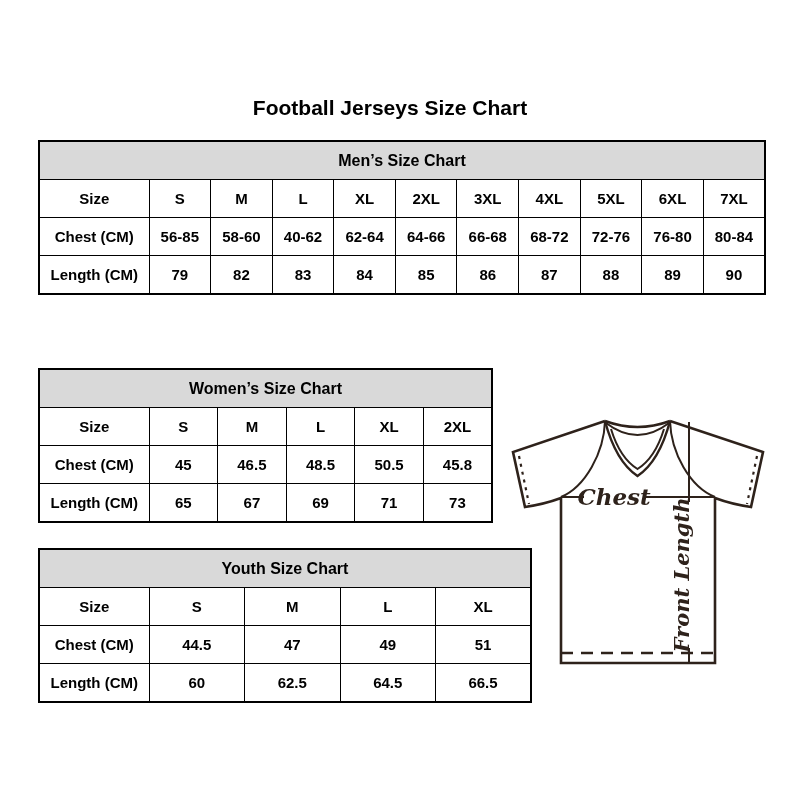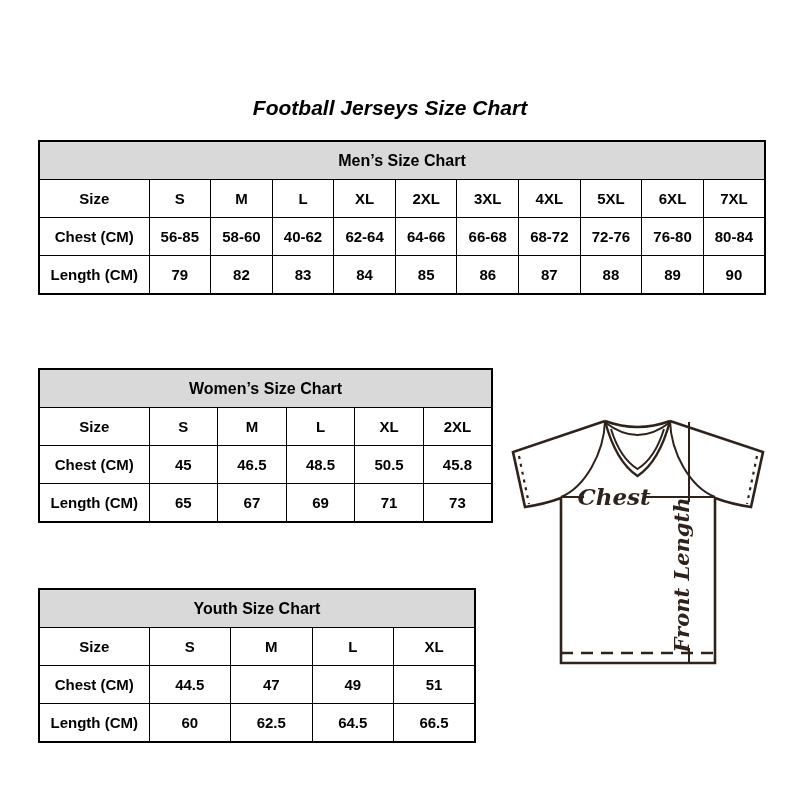--- a/index.html
+++ b/index.html
@@ -18,31 +18,30 @@
   .title {
     position: absolute;
     top: 96px;
     left: 0;
     width: 780px;
     margin: 0;
     text-align: center;
     font-size: 21px;
     font-weight: bold;
     color: var(--text, #000);
-    font-style: italic;
   }
   table.size-table {
     position: absolute;
     border-collapse: collapse;
     table-layout: fixed;
     border: 2px solid var(--border, #000);
   }
   #men-table   { left: 38px; top: 140px; width: 728px; }
   #women-table { left: 38px; top: 368px; width: 455px; padding-left: 8px; }
-  #youth-table { left: 38px; top: 548px; width: 438px; margin-top: 40px; }
+  #youth-table { left: 38px; top: 548px; width: 494px; }
 
   table.size-table th, table.size-table td {
     border: 1.5px solid var(--border, #000);
     padding: 0;
     height: 37px;
     text-align: center;
     vertical-align: middle;
     font-weight: bold;
     font-size: 15px;
     color: var(--text, #000);

